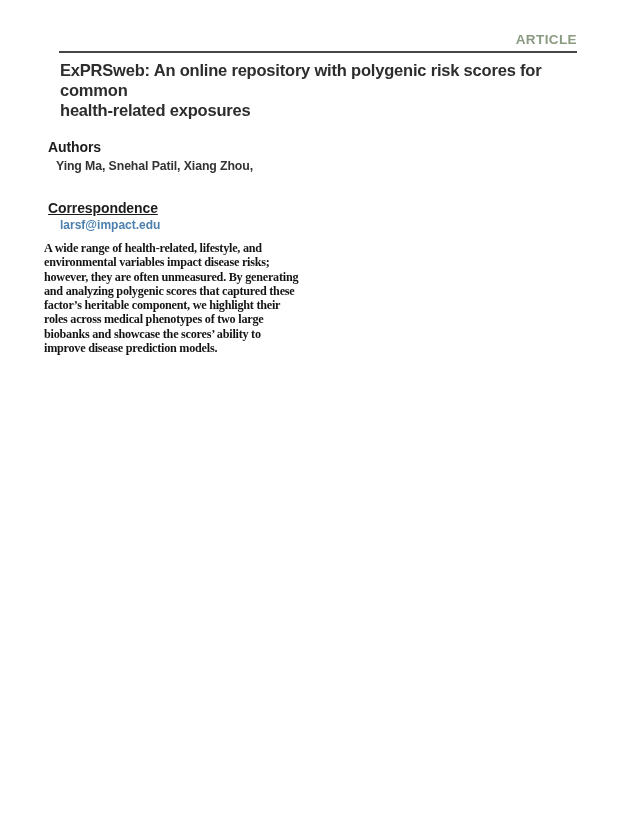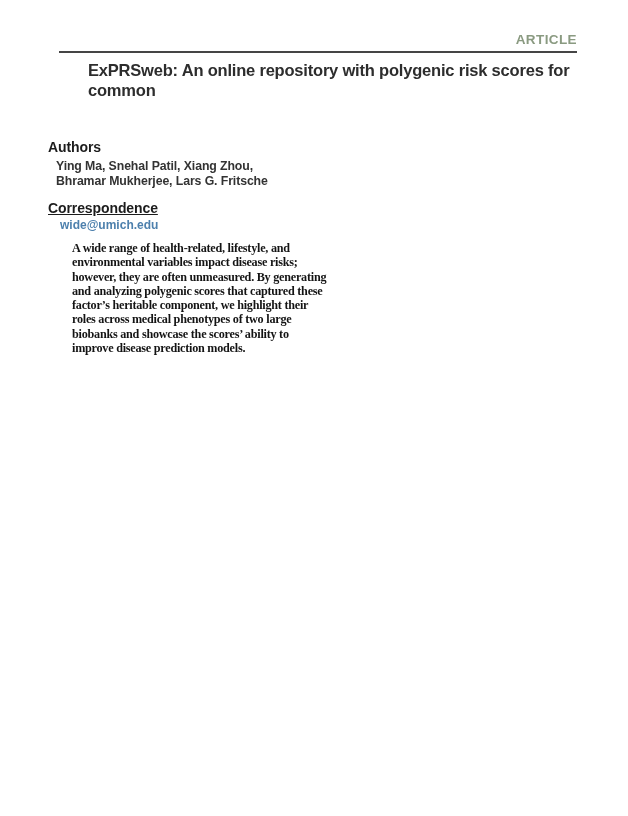--- a/index.html
+++ b/index.html
@@ -14,40 +14,40 @@
     font-size:13.5px; font-weight:bold; letter-spacing:0.4px;
     color:var(--c-article, #8a9a81);
   }
   .header-rule {
     position:absolute; top:51px; left:59px; width:518px; height:2px;
     background:#454545;
   }
   .paper-title {
     position:absolute; top:60px; left:60px; width:525px;
     font-size:16.5px; font-weight:600; color:#2d2d2d;
-    letter-spacing:-0.2px; line-height:20px;margin-left:28px;
+    letter-spacing:-0.2px; line-height:20px;
   }
   .section-heading {
     position:absolute; left:48px;
     font-size:14px; font-weight:bold; color:#1c1c1c; letter-spacing:-0.1px;
   }
   .authors-heading { top:139px; }
   .author-names {
     position:absolute; top:159px; left:56px;
     font-size:12.3px; font-weight:600; color:#333333; line-height:14.5px;
     letter-spacing:-0.1px;
   }
   .correspondence-heading { top:200px;text-decoration:underline; }
   .email-link {
     position:absolute; top:218px; left:60px;
     font-size:12px; font-weight:600; color:var(--c-link, #4d80ad);
     text-decoration:none;
   }
   .summary {
-    position:absolute; top:241px; left:72px; width:256px;
+    position:absolute; top:241px; left:44px; width:256px;
     font-family:"Liberation Serif", serif;
     font-size:12.2px; font-weight:bold; color:#141414;
     line-height:14.3px; letter-spacing:-0.25px;
   }
   .footer-thumb {
     position:absolute; top:707px; left:57px; width:20px; height:27px;
     background:#eceae7; border:1px solid #d2d0cc; border-radius:2px;
   }
   .thumb-circle {
     position:absolute; top:3px; left:4.5px; width:10px; height:10px;
@@ -86,31 +86,31 @@
 </head>
 <body>
 
 <div class="page">
 
   <div class="article-label">ARTICLE</div>
 
   <div class="header-rule"></div>
 
   <h1 class="paper-title"><span>ExPRSweb: An online repository with polygenic risk scores for common</span><br>
+    <span>health-related exposures</span>
   </h1>
 
   <div class="section-heading authors-heading">Authors</div>
 
   <div class="author-names"><span>Ying Ma, Snehal Patil, Xiang Zhou,</span><br>
-    <span>Bhramar Mukherjee, Lars G. Fritsche</span>
   </div>
 
   <div class="section-heading correspondence-heading">Correspondence</div>
 
-  <a href="#" class="email-link">wide@umich.edu</a>
+  <a href="#" class="email-link">larsf@impact.edu</a>
 
   <div class="summary">A wide range of health-related, lifestyle, and environmental variables impact disease risks; however, they are often unmeasured. By generating and analyzing polygenic scores that captured these factor’s heritable component, we highlight their roles across medical phenotypes of two large biobanks and showcase the scores’ ability to improve disease prediction models.</div>
 
   <div class="footer-thumb">
     <div class="thumb-circle"></div>
     <div class="thumb-line l1"></div>
     <div class="thumb-line l2"></div>
   </div>
 
 

